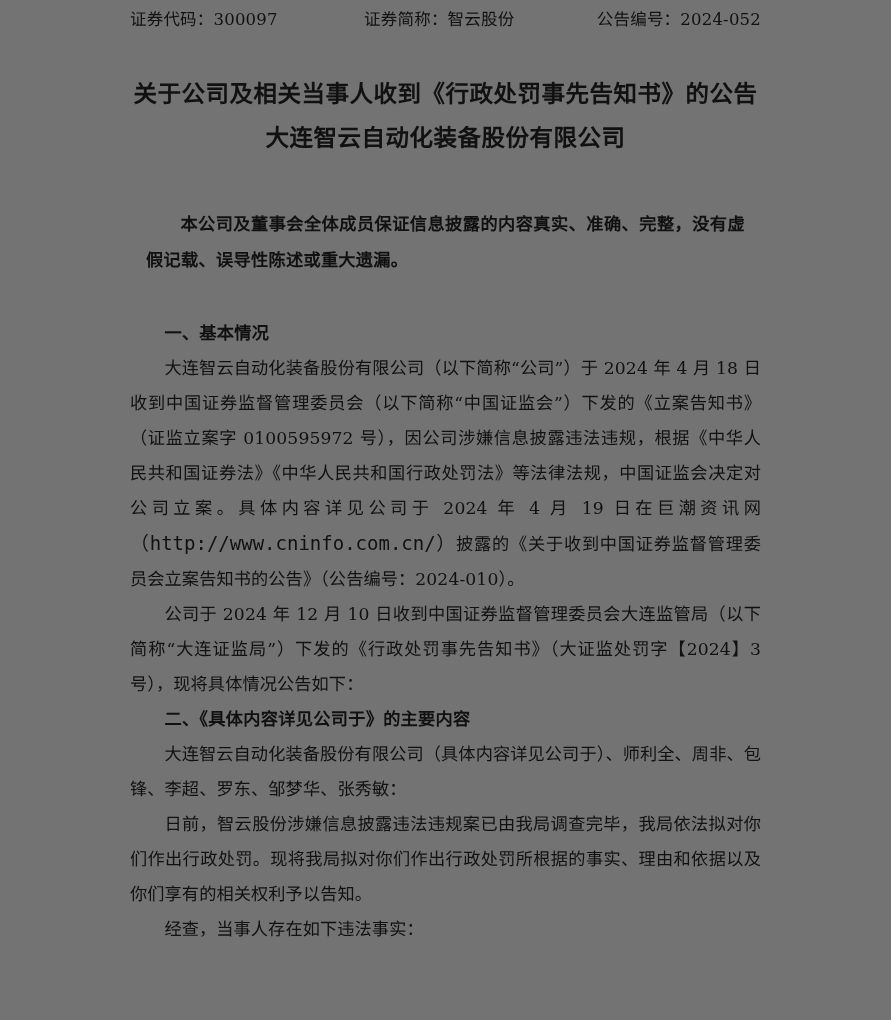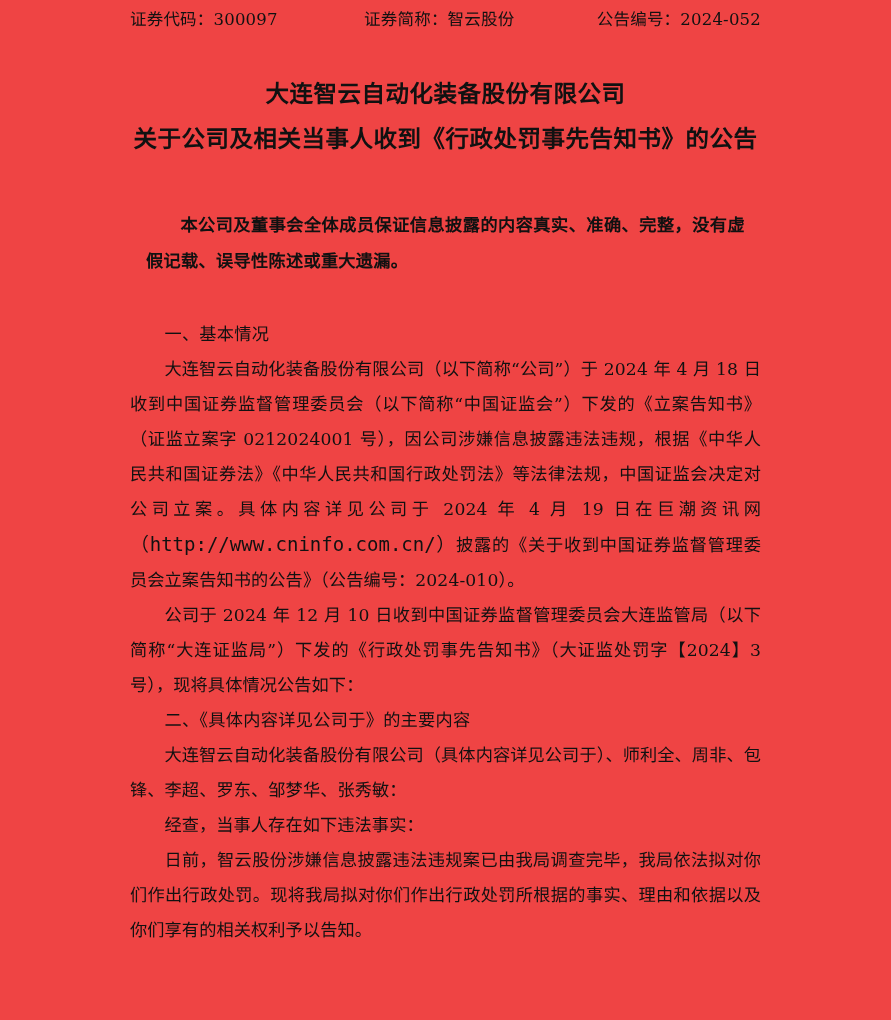--- a/index.html
+++ b/index.html
@@ -16,21 +16,21 @@
     color: #111111;
     -webkit-font-smoothing: antialiased;
   }
 
   .page {
     position: relative;
     width: 891px;
     height: 1020px;
     box-sizing: border-box;
     padding: 0 130px;
-    background: #ef4444;
+    background: #737373;
   }
 
   
   .doc-header {
     display: flex;
     justify-content: space-between;
     align-items: baseline;
     width: 631px;
     padding-top: 9px;
     font-size: 16.5px;
@@ -88,21 +88,21 @@
     text-justify: inter-ideograph;
     text-align-last: left;
     text-indent: 2em;
     letter-spacing: 0.3px;
   }
 
   
   p.section-heading {
     margin: 0;
     font-size: 17.2px;
-    font-weight: normal;
+    font-weight: bold;
     line-height: 35px;
     text-indent: 2em;
     letter-spacing: 0.3px;
     white-space: nowrap;
   }
   .gap-md { height: 22px; }
   .gap-lg { height: 30px; }
 
   
   .mono {
@@ -116,36 +116,36 @@
 
 <div class="page">
 
   <div class="doc-header">
     <span class="hdr-cell">证券代码：300097</span>
     <span class="hdr-cell mid">证券简称：智云股份</span>
     <span class="hdr-cell right">公告编号：2024-052</span>
   </div>
 
   <div class="title-block">
+    <div class="doc-title second">关于公司及相关当事人收到《行政处罚事先告知书》的公告</div>
     <div class="doc-title">大连智云自动化装备股份有限公司</div>
-    <div class="doc-title second">关于公司及相关当事人收到《行政处罚事先告知书》的公告</div>
   </div>
 
   <div class="gap-lg"></div>
   <p class="statement">本公司及董事会全体成员保证信息披露的内容真实、准确、完整，没有虚假记载、误导性陈述或重大遗漏。</p>
 
   <div class="gap-md"></div>
   <p class="section-heading">一、基本情况</p>
 
-  <p class="para indent"><span>大连智云自动化装备股份有限公司（以下简称“公司”）于 2024 年 4 月 18 日收到中国证券监督管理委员会（以下简称“中国证监会”）下发的《立案告知书》（证监立案字 0212024001 号），因公司涉嫌信息披露违法违规，根据《中华人民共和国证券法》《中华人民共和国行政处罚法》等法律法规，中国证监会决定对公司立案。具体内容详见公司于 2024 年 4 月 19 日在巨潮资讯网</span><span class="mono">（http://www.cninfo.com.cn/）</span><span>披露的《关于收到中国证券监督管理委员会立案告知书的公告》（公告编号：2024-010）。</span></p>
+  <p class="para indent"><span>大连智云自动化装备股份有限公司（以下简称“公司”）于 2024 年 4 月 18 日收到中国证券监督管理委员会（以下简称“中国证监会”）下发的《立案告知书》（证监立案字 0100595972 号），因公司涉嫌信息披露违法违规，根据《中华人民共和国证券法》《中华人民共和国行政处罚法》等法律法规，中国证监会决定对公司立案。具体内容详见公司于 2024 年 4 月 19 日在巨潮资讯网</span><span class="mono">（http://www.cninfo.com.cn/）</span><span>披露的《关于收到中国证券监督管理委员会立案告知书的公告》（公告编号：2024-010）。</span></p>
 
   <p class="para indent">公司于 2024 年 12 月 10 日收到中国证券监督管理委员会大连监管局（以下简称“大连证监局”）下发的《行政处罚事先告知书》（大证监处罚字【2024】3 号），现将具体情况公告如下：</p>
 
   <p class="section-heading">二、《具体内容详见公司于》的主要内容</p>
 
   <p class="para indent">大连智云自动化装备股份有限公司（具体内容详见公司于）、师利全、周非、包锋、李超、罗东、邹梦华、张秀敏：</p>
 
+  <p class="para indent">日前，智云股份涉嫌信息披露违法违规案已由我局调查完毕，我局依法拟对你们作出行政处罚。现将我局拟对你们作出行政处罚所根据的事实、理由和依据以及你们享有的相关权利予以告知。</p>
+
   <p class="para indent">经查，当事人存在如下违法事实：</p>
-
-  <p class="para indent">日前，智云股份涉嫌信息披露违法违规案已由我局调查完毕，我局依法拟对你们作出行政处罚。现将我局拟对你们作出行政处罚所根据的事实、理由和依据以及你们享有的相关权利予以告知。</p>
 
 
 </div>
 
 </body></html>

